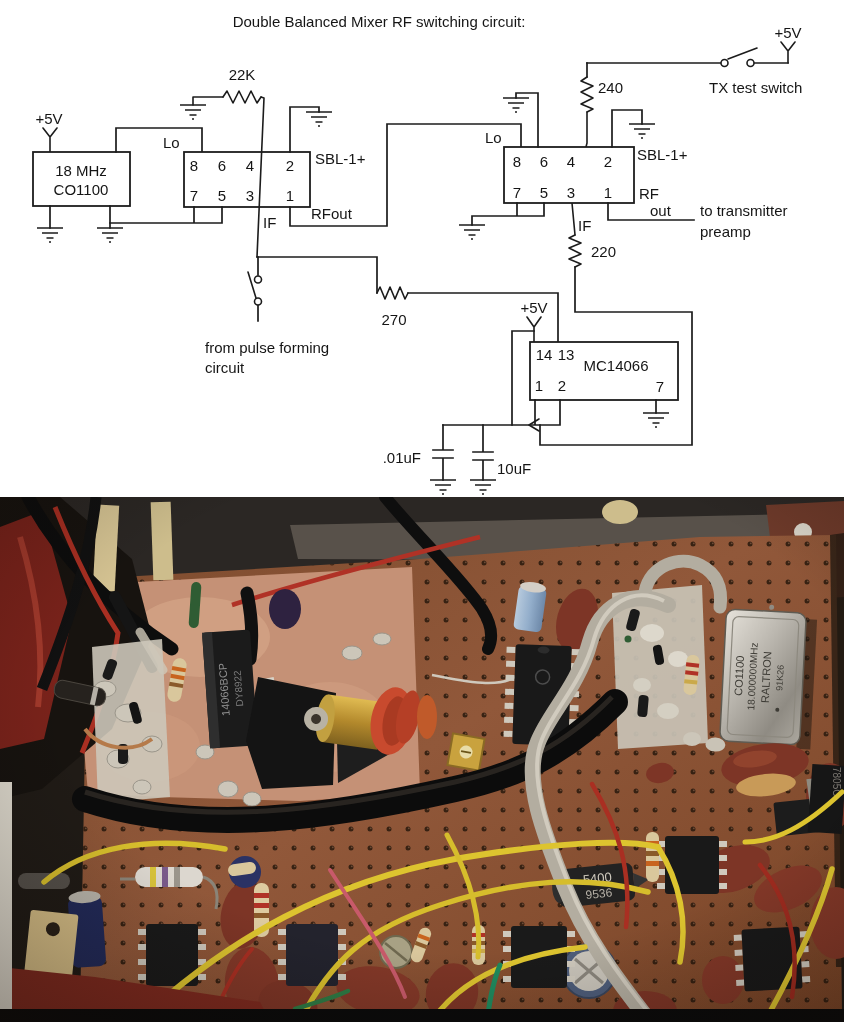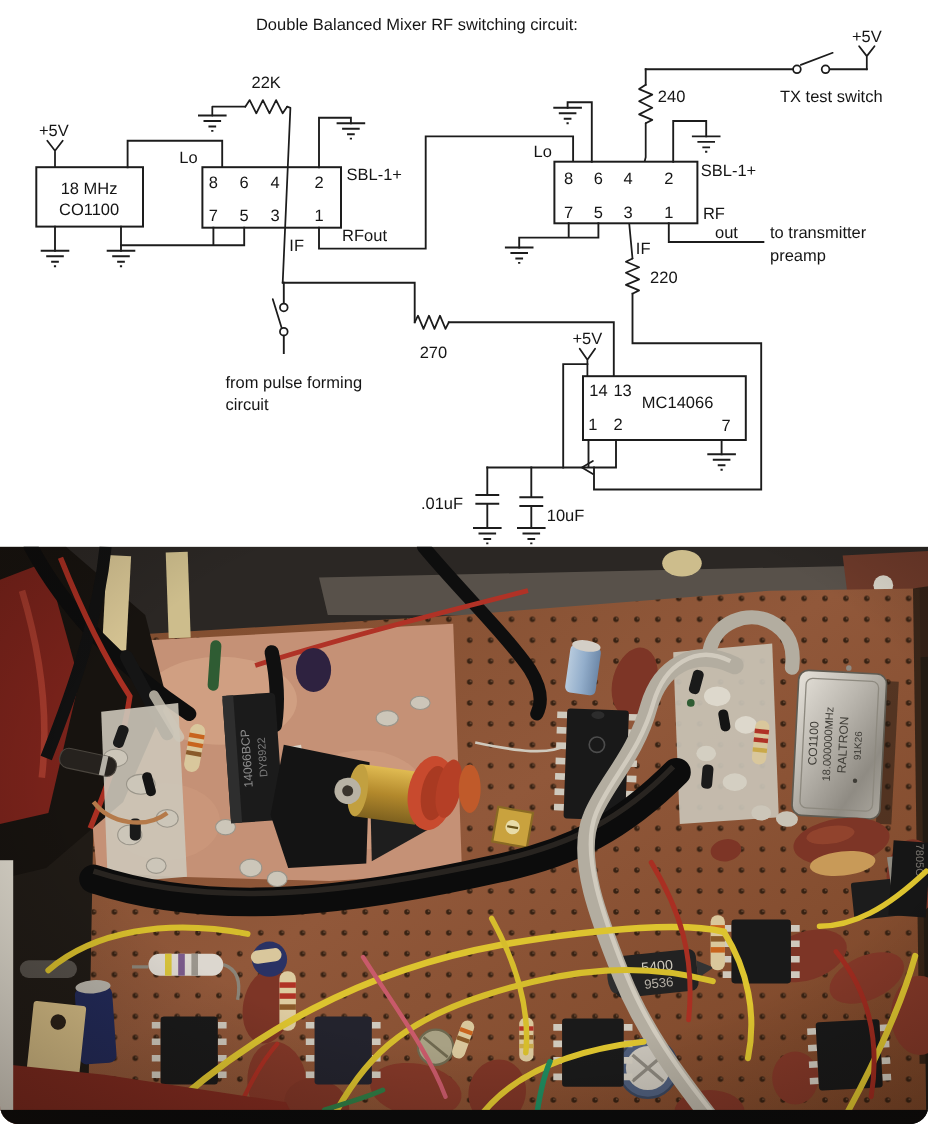--- a/index.html
+++ b/index.html
@@ -1,17 +1,17 @@
 <!DOCTYPE html>
 <html><head>
 <meta charset="utf-8">
 <style>
   html,body{margin:0;padding:0;background:#ffffff;}
   .stage{position:relative;width:844px;height:1022px;background:#ffffff;overflow:hidden;
-         font-family:"Liberation Sans", sans-serif;border-radius:17px;}
+         font-family:"Liberation Sans", sans-serif;}
   svg{display:block;}
   .schematic{position:absolute;left:0;top:0;}
   .photo{position:absolute;left:0;top:497px;}
   .sch-txt{fill:#151515;font-family:"Liberation Sans", sans-serif;font-size:15px;}
   .wire{stroke:#1c1c1c;stroke-width:1.7;fill:none;stroke-linecap:square;}
   .wire-round{stroke:#1c1c1c;stroke-width:1.6;fill:none;stroke-linecap:round;stroke-linejoin:round;}
   .cbox{fill:#ffffff;stroke:#1c1c1c;stroke-width:1.8;}
   .node{fill:#ffffff;stroke:#1c1c1c;stroke-width:1.6;}
   .can-txt{fill:#3e3c36;font-family:"Liberation Sans", sans-serif;}
 </style>

